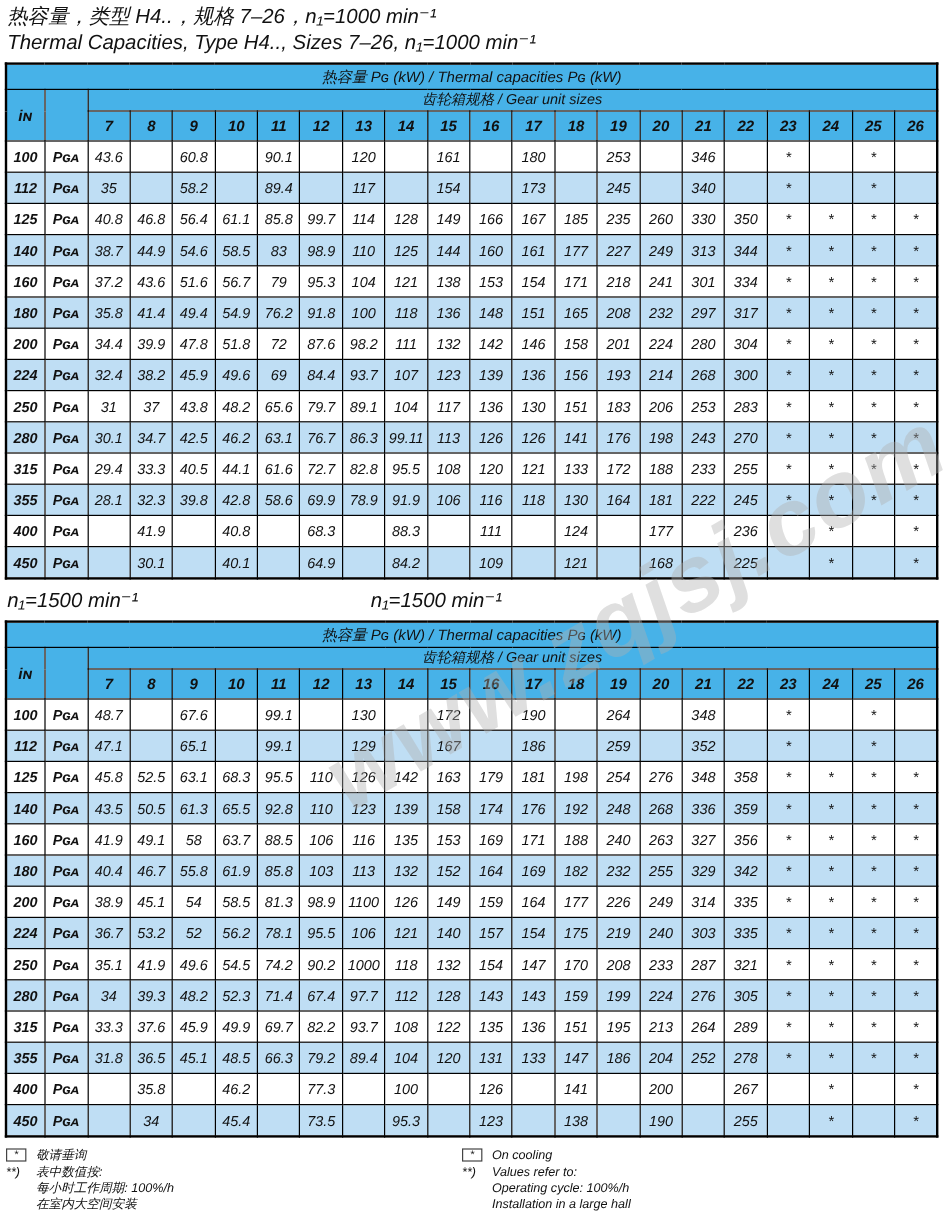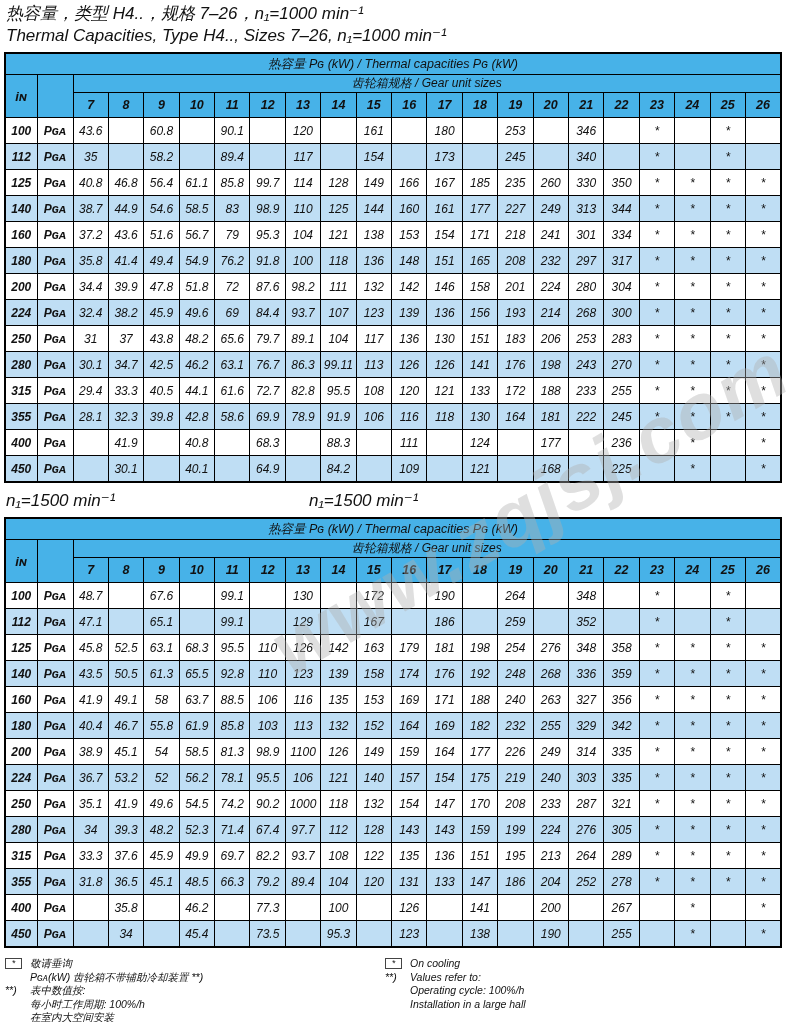--- a/index.html
+++ b/index.html
@@ -844,24 +844,20 @@
       </tbody>
     </table>
 
   <div class="footnotes">
     <div class="fn-col zh">
       <div class="fn-row">
         <span class="fn-marker"><span class="star-box">*</span></span>
         <span class="fn-text">敬请垂询</span>
       </div>
       <div class="fn-row">
-        <span class="fn-marker"></span>
-        <span class="fn-text">Pɢᴀ(kW)  齿轮箱不带辅助冷却装置 **)</span>
-      </div>
-      <div class="fn-row">
         <span class="fn-marker">**)</span>
         <span class="fn-text">表中数值按:</span>
       </div>
       <div class="fn-row">
         <span class="fn-marker"></span>
         <span class="fn-text">每小时工作周期: 100%/h</span>
       </div>
       <div class="fn-row">
         <span class="fn-marker"></span>
         <span class="fn-text">在室内大空间安装</span>

